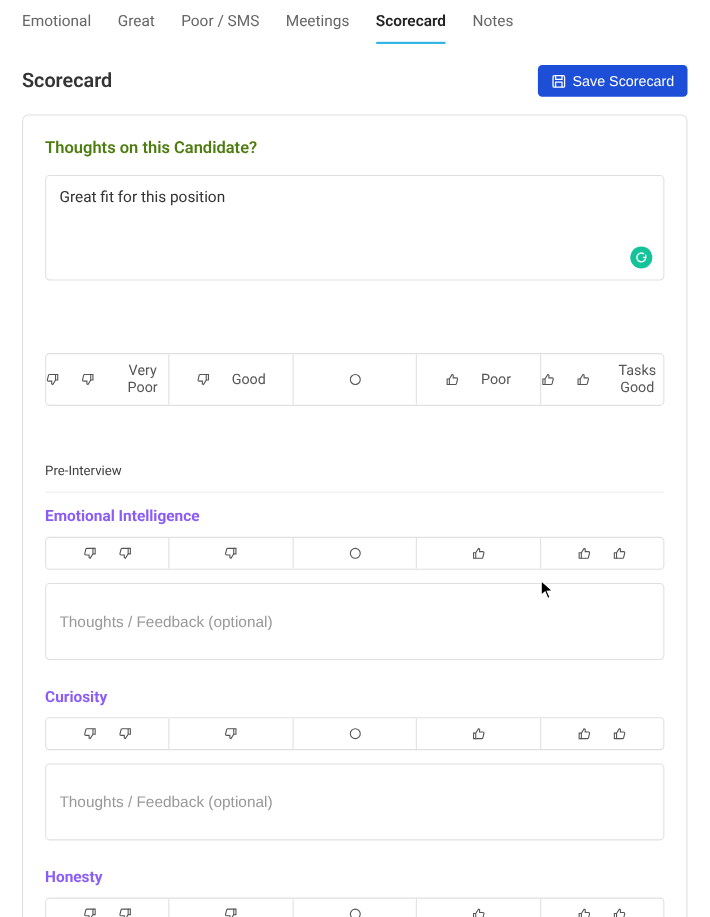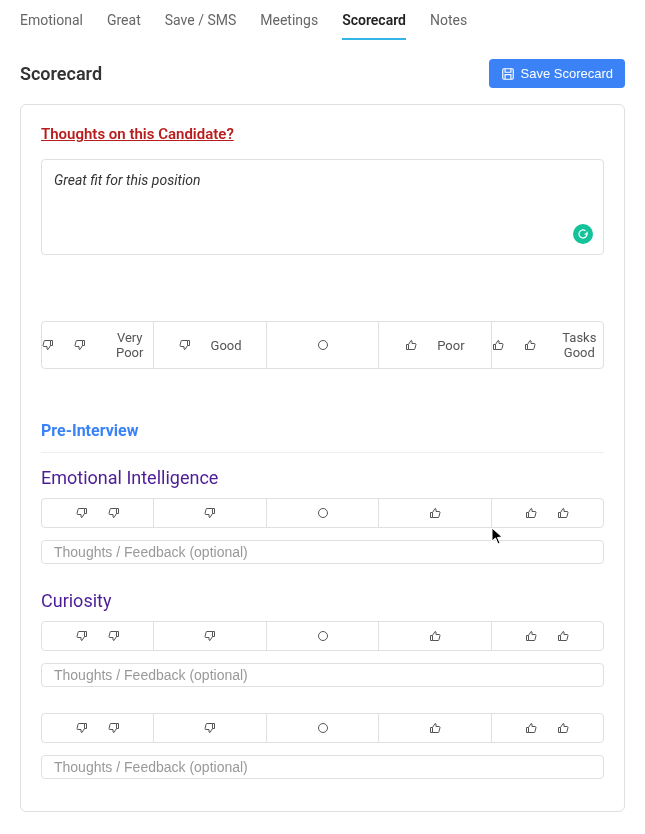--- a/index.html
+++ b/index.html
@@ -32,59 +32,57 @@
       justify-content: space-between;
       align-items: center;
       padding: 18px 20px 16px 20px;
     }
     .page-title {
       font-size: 18px;
       font-weight: 600;
       color: #333;
     }
     .save-btn {
-      background: #3b82f6;
+      background: #1d4ed8;
       color: #fff;
       border: none;
       border-radius: 4px;
       padding: 7px 12px;
       font-size: 13px;
       display: inline-flex;
       align-items: center;
       gap: 6px;
       cursor: pointer;
     }
     .card {
       border: 1px solid #e0e0e0;
       border-radius: 6px;
       margin: 0 20px 20px 20px;
       padding: 20px;
     }
     .card-title {
       font-weight: 600;
       font-size: 15px;
-      color: #b91c1c;
+      color: #4d7c0f;
       margin-bottom: 16px;
-      text-decoration: underline;
     }
     .section-title {
-      font-weight: 700;
-      font-size: 16px;
-      color: #3b82f6;
+      font-weight: 400;
+      font-size: 12px;
+      color: #404040;
       margin: 0 0 12px 0;
       padding-top: 12px;
     }
     .thoughts-box {
       border: 1px solid #e0e0e0;
       border-radius: 4px;
       padding: 12px;
       min-height: 96px;
       position: relative;
       margin-bottom: 16px;
-      font-style: italic;
     }
     .thoughts-text {
       color: #333;
       font-size: 14px;
     }
     .grammarly-badge {
       position: absolute;
       right: 10px;
       bottom: 10px;
       width: 20px;
@@ -112,52 +110,52 @@
       gap: 20px;
       cursor: pointer;
       font-size: 13px;
       color: #555;
     }
     .rating-cell:last-child { border-right: none; }
     .feedback-input {
       width: 100%;
       border: 1px solid #e0e0e0;
       border-radius: 4px;
-      padding: 3px 12px;
+      padding: 26px 12px;
       font-size: 14px;
       color: #777;
       margin-top: 12px;
     }
     .feedback-input::placeholder { color: #999; }
     .spacer-large { height: 50px; }
     .spacer-mid { height: 40px; }
     .trait-block { margin-bottom: 12px; }
     .trait-title {
-      font-weight: 400;
-      font-size: 18px;
-      color: #4c1d95;
+      font-weight: 700;
+      font-size: 14px;
+      color: #8b5cf6;
       margin: 0 0 10px 0;
     }
     svg { display: block; }
     .ico { display: inline-flex; }
     .cursor-pointer {
       position: absolute;
       left: 491px;
       top: 527px;
       pointer-events: none;
       z-index: 100;
     }
   </style>
 </head>
 <body>
 
 <div class="tabs">
   <div class="tab">Emotional</div>
   <div class="tab">Great</div>
-  <div class="tab">Save / SMS</div>
+  <div class="tab">Poor / SMS</div>
   <div class="tab">Meetings</div>
   <div class="tab active">Scorecard</div>
   <div class="tab">Notes</div>
 </div>
 
 <div class="header-row">
   <h1 class="page-title">Scorecard</h1>
   <button class="save-btn">
     <span class="ico">
       <svg width="14" height="14" viewBox="0 0 24 24" fill="none" stroke="#fff" stroke-width="2">
@@ -357,20 +355,21 @@
               <path d="M7 21V11l5-8 2 1v5h6a2 2 0 0 1 2 2l-2 8a2 2 0 0 1-2 2H7z"></path>
               <path d="M7 21H3V11h4"></path>
             </svg>
           </span>
       </div>
     </div>
     <input class="feedback-input" placeholder="Thoughts / Feedback (optional)" style="">
   </div>
 
   <div class="trait-block" style="padding-top:14px;">
+    <div class="trait-title">Honesty</div>
     <div class="rating-row">
       <div class="rating-cell">
         <span class="ico">
             <svg width="12" height="12" viewBox="0 0 24 24" fill="none" stroke="#555" stroke-width="2">
               <path d="M17 3v10l-5 8-2-1v-5H4a2 2 0 0 1-2-2l2-8a2 2 0 0 1 2-2h11z"></path>
               <path d="M17 3h4v10h-4"></path>
             </svg>
           </span>
         <span class="ico">
             <svg width="12" height="12" viewBox="0 0 24 24" fill="none" stroke="#555" stroke-width="2">

